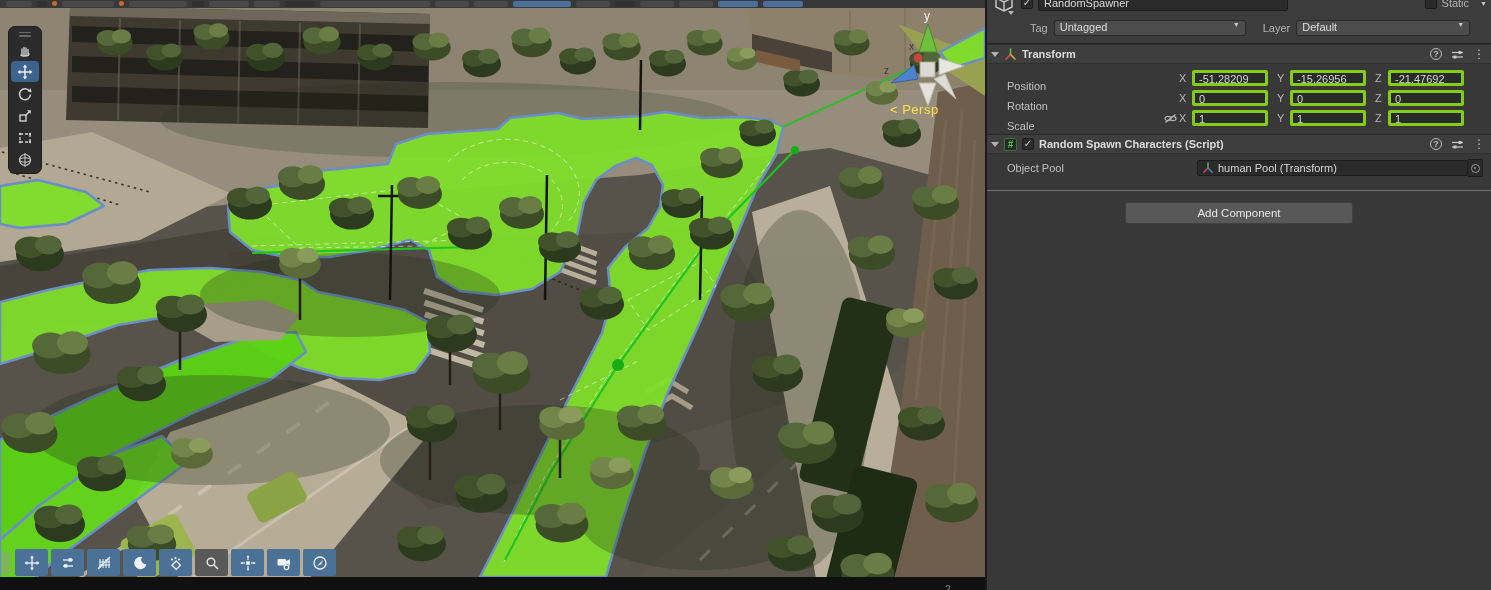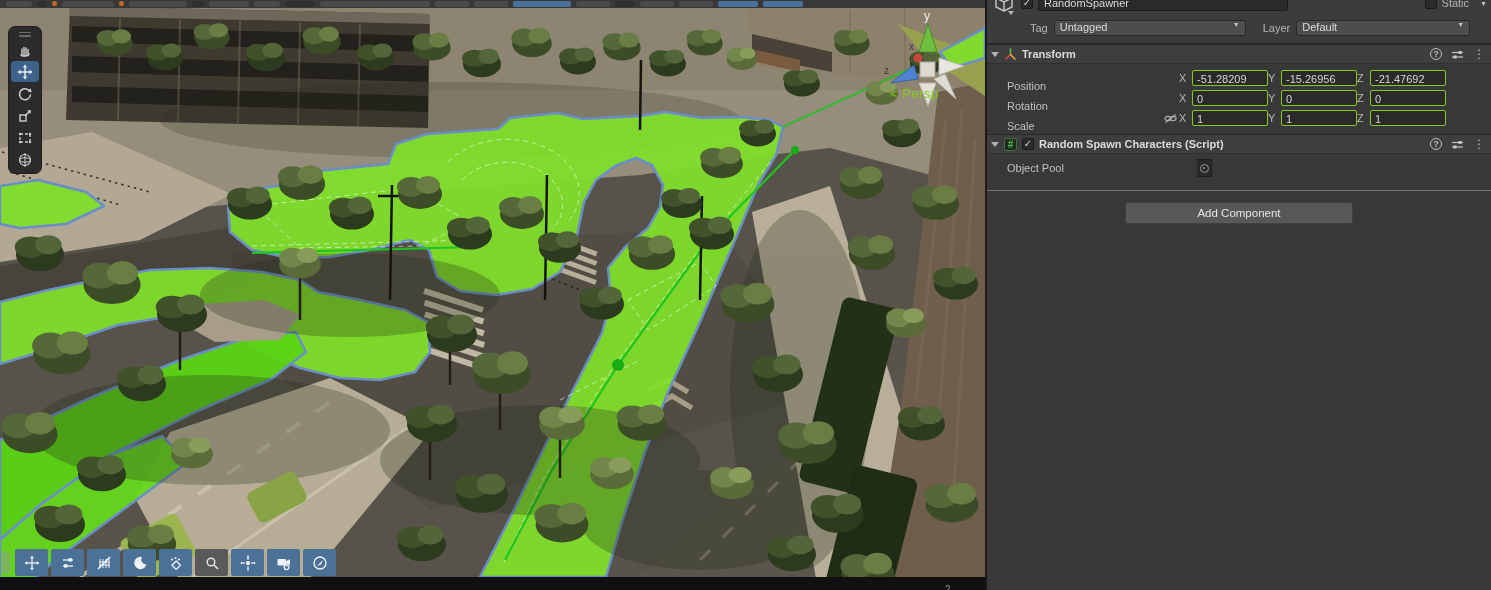--- a/index.html
+++ b/index.html
@@ -19,21 +19,21 @@
   
   .tools{position:absolute;left:8px;top:26px;width:34px;background:#2b2b2b;border:1px solid #1e1e1e;border-radius:7px;padding:3px 2px 2px;z-index:30;}
   .tools .grip{height:8px;display:flex;flex-direction:column;justify-content:center;gap:2px;padding:0 8px;}
   .tools .grip i{display:block;height:1.5px;background:#6a6a6a;border-radius:1px;}
   .tbtn{width:28px;height:21px;margin:1px auto;border-radius:4px;display:flex;align-items:center;justify-content:center;}
   .tbtn.active{background:#3d628c;}
   .tbtn svg{display:block;}
 
   
   .gizmo{position:absolute;left:876px;top:6px;width:108px;height:118px;z-index:25;}
-  .persp{position:absolute;left:14px;top:80px;font-size:13px;color:#84cc16;letter-spacing:.5px;white-space:nowrap;}
+  .persp{position:absolute;left:14px;top:96px;font-size:13px;color:#fde047;letter-spacing:.5px;white-space:nowrap;}
 
   
   .viewbar{position:absolute;left:3px;top:549px;display:flex;align-items:center;gap:3px;z-index:30;}
   .vgrip{width:8px;height:22px;display:flex;gap:2px;align-items:stretch;margin-right:1px;}
   .vgrip i{width:2px;background:#9a9a9a;border-radius:1px;}
   .vbtn{width:33px;height:27px;background:#4c7197;border-radius:2px;display:flex;align-items:center;justify-content:center;flex:none;}
   .vbtn.gray{background:#595959;}
 
   .blackbar{position:absolute;left:0;top:577px;width:985px;height:13px;background:#101010;z-index:20;overflow:hidden;}
   .blackbar span{position:absolute;left:945px;top:7px;font-size:10px;color:#8a8a8a;}
@@ -53,21 +53,21 @@
   .fold{width:0;height:0;border-left:4px solid transparent;border-right:4px solid transparent;border-top:5px solid #b2b2b2;flex:none;}
   .comp-title{font-weight:bold;color:#dcdcdc;}
   .head-right{margin-left:auto;display:flex;align-items:center;gap:9px;color:#c8c8c8;}
   .qmark{width:12px;height:12px;border-radius:50%;border:1px solid #bdbdbd;color:#bdbdbd;font-size:9px;font-weight:bold;display:flex;align-items:center;justify-content:center;}
   .kebab{font-size:12px;color:#c2c2c2;letter-spacing:0;}
   .comp-body{padding:4px 0 6px;}
   .trow{display:flex;align-items:center;height:20px;padding-left:20px;}
   .trow .rlabel{width:155px;color:#c0c0c0;flex:none;margin-top:16px;}
   .linkslot{width:17px;flex:none;display:flex;align-items:center;justify-content:center;}
   .axis{width:10px;color:#b6b6b6;flex:none;margin-right:3px;}
-  .nfield{width:76px;height:16px;background:#2a2a2a;border:1px solid #84cc16;border-radius:2px;padding:0 4px;color:#d6d6d6;display:flex;align-items:flex-end;overflow:hidden;white-space:nowrap;}
+  .nfield{width:76px;height:16px;background:#2a2a2a;border:3px solid #84cc16;border-radius:2px;padding:0 4px;color:#d6d6d6;display:flex;align-items:flex-start;margin-right:9px;overflow:hidden;white-space:nowrap;}
   .srow{display:flex;align-items:center;height:20px;padding-left:20px;padding-right:8px;}
   .srow .rlabel{width:190px;flex:none;color:#c0c0c0;}
   .srow.disabled .rlabel{color:#848484;}
   .ofield{flex:1;height:16px;background:#2a2a2a;border:1px solid #1d1d1d;border-radius:2px 0 0 2px;display:flex;align-items:center;gap:4px;padding:0 4px;color:#d6d6d6;overflow:hidden;white-space:nowrap;}
   .srow.disabled .ofield{color:#9a9a9a;}
   .picker{width:15px;height:18px;background:#2a2a2a;border:1px solid #1d1d1d;border-left:none;border-radius:0 2px 2px 0;display:flex;align-items:center;justify-content:center;flex:none;}
   .picker b{width:9px;height:9px;border:1.3px solid #969696;border-radius:50%;display:block;position:relative;}
   .picker b::after{content:"";position:absolute;left:2.4px;top:2.4px;width:2.4px;height:2.4px;border-radius:50%;background:#969696;}
   .addrow{border-top:1px solid #737373;margin-top:6px;padding-top:11px;display:flex;justify-content:center;}
   .addbtn{width:228px;height:22px;background:#585858;border:1px solid #404040;border-radius:3px;color:#e6e6e6;font-size:11.5px;font-family:"Liberation Sans",sans-serif;}
@@ -647,20 +647,30 @@
               </g>
               <rect x="7.5" y="2" width="3" height="3" fill="#c8c8c8"></rect>
               <rect x="2.5" y="6.5" width="3" height="3" fill="#c8c8c8"></rect>
             </svg>
           <span class="kebab">⋮</span>
         </div>
       </div>
       <div class="comp-body">
         <div class="srow">
           <span class="rlabel">Object Pool</span>
+          <div class="ofield">
+            <svg class="icon12" width="12" height="12" viewBox="0 0 13 13">
+                <g stroke-width="1.6" stroke-linecap="round">
+                  <line x1="6.5" y1="6.5" x2="6.5" y2="1" stroke="#5bc24c"></line>
+                  <line x1="6.5" y1="6.5" x2="2" y2="11" stroke="#d84a3f"></line>
+                  <line x1="6.5" y1="6.5" x2="11" y2="11" stroke="#4f82cf"></line>
+                </g>
+              </svg>
+            <span>human Pool (Transform)</span>
+          </div>
           <div class="picker">
               <b></b>
             </div>
         </div>
       </div>
     </div>
 
     <div class="addrow">
       <button class="addbtn">Add Component</button>
     </div>

